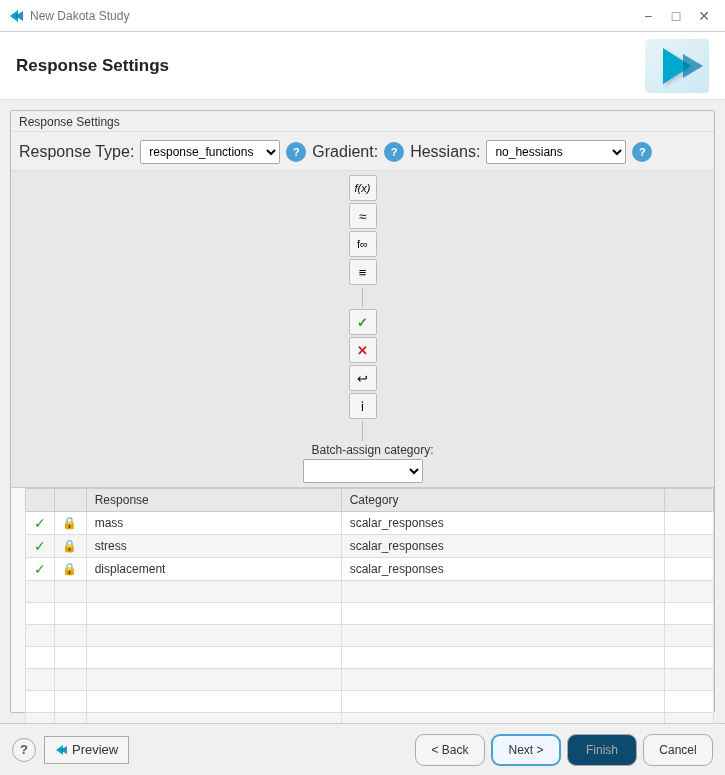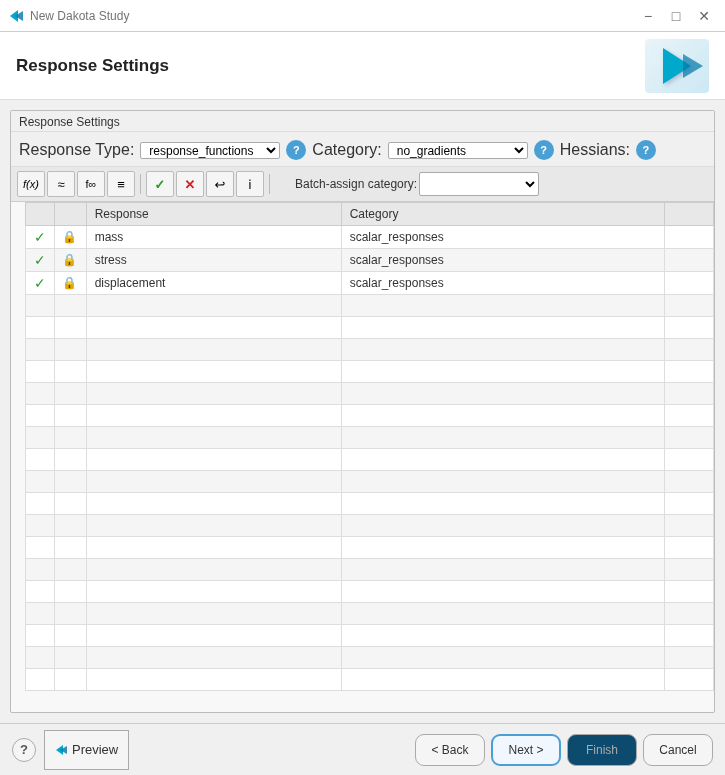--- a/index.html
+++ b/index.html
@@ -45,35 +45,36 @@
       border-bottom: 1px solid #ddd; background: #f0f0f0;
     }
 
     .settings-row {
       display: flex; align-items: center; gap: 6px;
       padding: 8px 8px 6px 8px; background: #f0f0f0;
       border-bottom: 1px solid #ddd;
     }
     .settings-label { color: #333; white-space: nowrap; font-size: 16px; }
     .settings-select {
-      height: 17px; border: 1px solid #aaa; background: #fff;
+      height: 24px; border: 1px solid #aaa; background: #fff;
       border-radius: 2px; padding: 0 4px; font-size: 12px;
       cursor: pointer; min-width: 140px;
     }
     .info-btn {
       width: 20px; height: 20px; border-radius: 50%;
       background: #4a9fd4; border: none; color: #fff;
       font-size: 11px; font-weight: bold; cursor: pointer;
       display: flex; align-items: center; justify-content: center; flex-shrink: 0;
     }
 
     .toolbar-row {
       display: flex; align-items: center; gap: 2px;
       padding: 4px 6px; background: #e8e8e8;
       border-bottom: 1px solid #ccc;
+      flex-direction: column;
     }
     .toolbar-btn {
       width: 28px; height: 26px; border: 1px solid #bbb;
       background: #f5f5f5; border-radius: 2px; cursor: pointer;
       display: flex; align-items: center; justify-content: center; font-size: 13px;
     }
     .toolbar-sep { width: 1px; height: 20px; background: #bbb; margin: 0 3px; }
     .batch-label { font-size: 12px; color: #333; margin-left: 20px; }
     .batch-select {
       height: 24px; border: 1px solid #aaa; background: #fff;
@@ -94,21 +95,21 @@
     .bottom-bar {
       height: 52px; background: #f0f0f0; border-top: 1px solid #ccc;
       display: flex; align-items: center; justify-content: space-between;
       padding: 0 12px;
     }
     .bottom-left { display: flex; align-items: center; gap: 8px; }
     .preview-btn {
       display: flex; align-items: center; gap: 5px;
       border: 1px solid #aaa; background: #f5f5f5; border-radius: 0;
       padding: 4px 10px; cursor: pointer; font-size: 12px; color: #333;
-      height: 40px;
+      height: 28px;
     }
     .help-btn {
       width: 24px; height: 24px; border: 1px solid #aaa; border-radius: 50%;
       background: #f5f5f5; cursor: pointer; display: flex; align-items: center;
       justify-content: center; font-size: 13px; color: #555; font-weight: bold;
     }
     .bottom-right { display: flex; align-items: center; gap: 6px; }
     .nav-btn {
       height: 32px; min-width: 70px; border: 1px solid #aaa;
       background: #f5f5f5; border-radius: 9px; cursor: pointer;
@@ -168,26 +169,26 @@
 <div class="main-content">
   <div class="group-box">
     <div class="group-box-title">Response Settings</div>
 
     <div class="settings-row">
       <span class="settings-label">Response Type:</span>
       <select class="settings-select">
         <option>response_functions</option>
       </select>
       <button class="info-btn">?</button>
-      <span class="settings-label">Category:</span>
-      <select class="settings-select">
-        <option>no_gradients</option>
-      </select>
+      <span class="settings-label">Gradient:</span>
       <button class="info-btn">?</button>
       <span class="settings-label">Hessians:</span>
+      <select class="settings-select">
+        <option>no_hessians</option>
+      </select>
       <button class="info-btn">?</button>
     </div>
 
     <div class="toolbar-row">
       <button class="toolbar-btn" style="font-size:11px; font-style:italic;">f(x)</button>
       <button class="toolbar-btn">≈</button>
       <button class="toolbar-btn" style="font-size:11px;">f∞</button>
       <button class="toolbar-btn">≡</button>
       <div class="toolbar-sep"></div>
       <button class="toolbar-btn" style="color:#2a9a2a; font-weight:bold;">✓</button>

